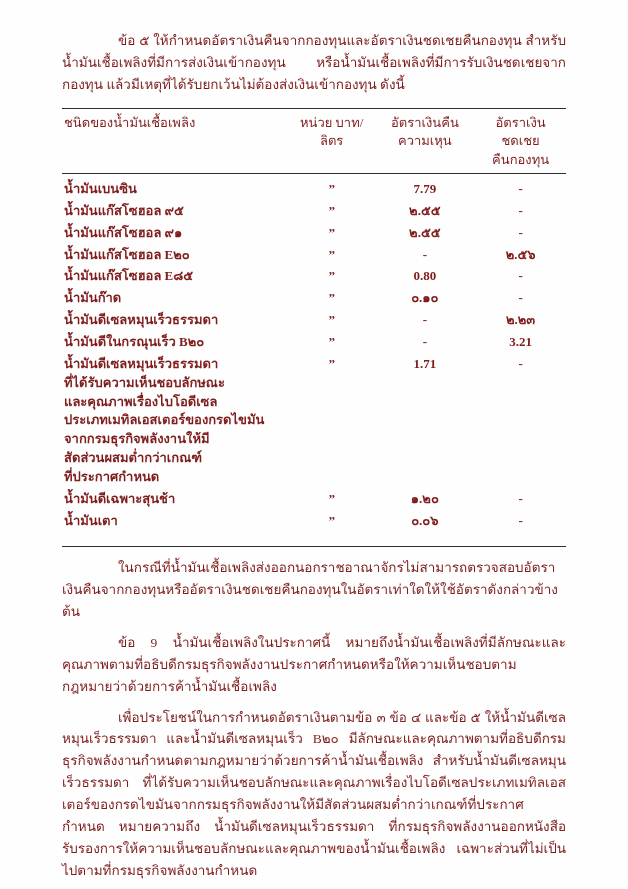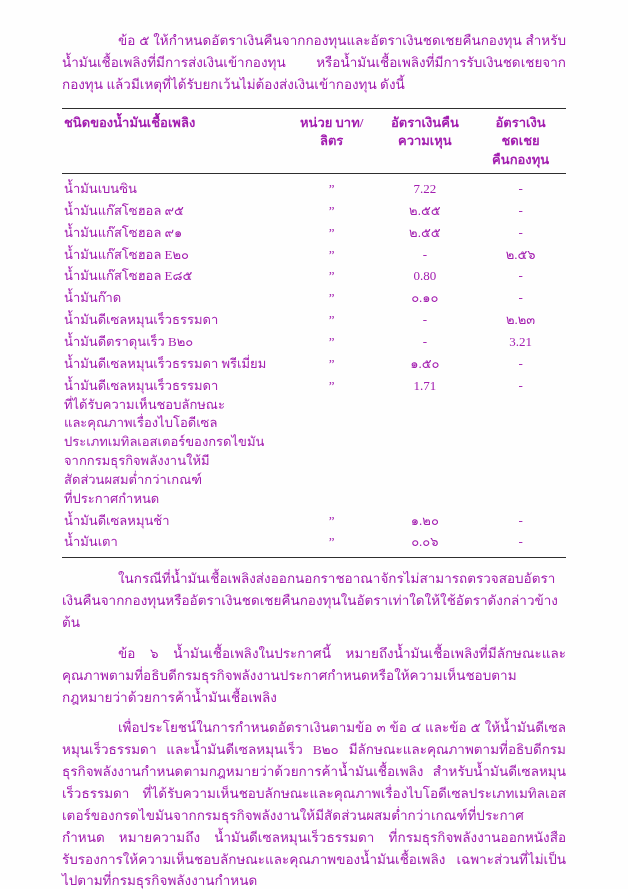--- a/index.html
+++ b/index.html
@@ -7,54 +7,55 @@
     position: relative;
     width: 628px;
     height: 889px;
     margin: 0 auto;
     background: #fefefe;
     box-sizing: border-box;
     padding: 30px 62px 20px 62px;
     font-family: "Liberation Serif", "DejaVu Serif", serif;
     font-size: 13.5px;
     line-height: 1.62;
-    color: #a21caf;
+    color: #7f1d1d;
     overflow: hidden;
   }
   p.doc-para {
     margin: 0 0 9px 0;
     text-indent: 56px;
     text-align: justify;
   }
   table.fuel-table {
     width: 100%;
     border-collapse: collapse;
     margin: 12px 0 10px 0;
     border-top: 1.5px solid #2e2e2e;
     border-bottom: 1.5px solid #2e2e2e;
     font-size: 13px;
     line-height: 1.45;
   }
   table.fuel-table thead th {
-    font-weight: bold;
+    font-weight: normal;
     text-align: center;
     vertical-align: top;
     padding: 5px 2px 3px 2px;
     border-bottom: 1.5px solid #2e2e2e;
     white-space: pre-line;
   }
   table.fuel-table thead th.col-name { text-align: left; }
   table.fuel-table td {
     padding: 1.5px 2px;
     vertical-align: top;
+    font-weight: bold;
   }
   td.cell-name { text-align: left; white-space: pre-line; }
   td.cell-unit, td.cell-refund, td.cell-comp { text-align: center; }
   table.fuel-table tbody tr:first-child td { padding-top: 6px; }
-  table.fuel-table tbody tr:last-child td { padding-bottom: 5px; }
+  table.fuel-table tbody tr:last-child td { padding-bottom: 16px; }
   col.c-name { width: 45%; }
   col.c-unit { width: 17%; }
   col.c-refund { width: 20%; }
   col.c-comp { width: 18%; }
 </style>
 </head>
 <body>
 
 <div class="page">
 
@@ -74,21 +75,21 @@
         <th>อัตราเงินคืน
 ความเหุน</th>
         <th>อัตราเงินชดเชย
 คืนกองทุน</th>
       </tr>
     </thead>
     <tbody>
       <tr>
         <td class="cell-name">น้ำมันเบนซิน</td>
         <td class="cell-unit">”</td>
-        <td class="cell-refund">7.22</td>
+        <td class="cell-refund">7.79</td>
         <td class="cell-comp">-</td>
       </tr>
       <tr>
         <td class="cell-name">น้ำมันแก๊สโซฮอล ๙๕</td>
         <td class="cell-unit">”</td>
         <td class="cell-refund">๒.๕๕</td>
         <td class="cell-comp">-</td>
       </tr>
       <tr>
         <td class="cell-name">น้ำมันแก๊สโซฮอล ๙๑</td>
@@ -114,57 +115,51 @@
         <td class="cell-refund">๐.๑๐</td>
         <td class="cell-comp">-</td>
       </tr>
       <tr>
         <td class="cell-name">น้ำมันดีเซลหมุนเร็วธรรมดา</td>
         <td class="cell-unit">”</td>
         <td class="cell-refund">-</td>
         <td class="cell-comp">๒.๒๓</td>
       </tr>
       <tr>
-        <td class="cell-name">น้ำมันดีตราดุนเร็ว B๒๐</td>
+        <td class="cell-name">น้ำมันดีในกรณุนเร็ว B๒๐</td>
         <td class="cell-unit">”</td>
         <td class="cell-refund">-</td>
         <td class="cell-comp">3.21</td>
-      </tr>
-      <tr>
-        <td class="cell-name">น้ำมันดีเซลหมุนเร็วธรรมดา พรีเมี่ยม</td>
-        <td class="cell-unit">”</td>
-        <td class="cell-refund">๑.๕๐</td>
-        <td class="cell-comp">-</td>
       </tr>
       <tr>
         <td class="cell-name">น้ำมันดีเซลหมุนเร็วธรรมดา
 ที่ได้รับความเห็นชอบลักษณะ
 และคุณภาพเรื่องไบโอดีเซล
 ประเภทเมทิลเอสเตอร์ของกรดไขมัน
 จากกรมธุรกิจพลังงานให้มี
 สัดส่วนผสมต่ำกว่าเกณฑ์
 ที่ประกาศกำหนด</td>
         <td class="cell-unit">”</td>
         <td class="cell-refund">1.71</td>
         <td class="cell-comp">-</td>
       </tr>
       <tr>
-        <td class="cell-name">น้ำมันดีเซลหมุนช้า</td>
+        <td class="cell-name">น้ำมันดีเฉพาะสุนช้า</td>
         <td class="cell-unit">”</td>
         <td class="cell-refund">๑.๒๐</td>
         <td class="cell-comp">-</td>
       </tr>
       <tr>
         <td class="cell-name">น้ำมันเตา</td>
         <td class="cell-unit">”</td>
         <td class="cell-refund">๐.๐๖</td>
         <td class="cell-comp">-</td>
       </tr>
     </tbody>
   </table>
 
   <p class="doc-para">ในกรณีที่น้ำมันเชื้อเพลิงส่งออกนอกราชอาณาจักรไม่สามารถตรวจสอบอัตราเงินคืนจากกองทุนหรืออัตราเงินชดเชยคืนกองทุนในอัตราเท่าใดให้ใช้อัตราดังกล่าวข้างต้น</p>
 
-  <p class="doc-para">ข้อ ๖ น้ำมันเชื้อเพลิงในประกาศนี้ หมายถึงน้ำมันเชื้อเพลิงที่มีลักษณะและคุณภาพตามที่อธิบดีกรมธุรกิจพลังงานประกาศกำหนดหรือให้ความเห็นชอบตามกฎหมายว่าด้วยการค้าน้ำมันเชื้อเพลิง</p>
+  <p class="doc-para">ข้อ 9 น้ำมันเชื้อเพลิงในประกาศนี้ หมายถึงน้ำมันเชื้อเพลิงที่มีลักษณะและคุณภาพตามที่อธิบดีกรมธุรกิจพลังงานประกาศกำหนดหรือให้ความเห็นชอบตามกฎหมายว่าด้วยการค้าน้ำมันเชื้อเพลิง</p>
 
   <p class="doc-para">เพื่อประโยชน์ในการกำหนดอัตราเงินตามข้อ ๓ ข้อ ๔ และข้อ ๕ ให้น้ำมันดีเซลหมุนเร็วธรรมดา และน้ำมันดีเซลหมุนเร็ว B๒๐ มีลักษณะและคุณภาพตามที่อธิบดีกรมธุรกิจพลังงานกำหนดตามกฎหมายว่าด้วยการค้าน้ำมันเชื้อเพลิง สำหรับน้ำมันดีเซลหมุนเร็วธรรมดา ที่ได้รับความเห็นชอบลักษณะและคุณภาพเรื่องไบโอดีเซลประเภทเมทิลเอสเตอร์ของกรดไขมันจากกรมธุรกิจพลังงานให้มีสัดส่วนผสมต่ำกว่าเกณฑ์ที่ประกาศกำหนด หมายความถึง น้ำมันดีเซลหมุนเร็วธรรมดา ที่กรมธุรกิจพลังงานออกหนังสือรับรองการให้ความเห็นชอบลักษณะและคุณภาพของน้ำมันเชื้อเพลิง เฉพาะส่วนที่ไม่เป็นไปตามที่กรมธุรกิจพลังงานกำหนด</p>
 
 </div>
 
 </body></html>

